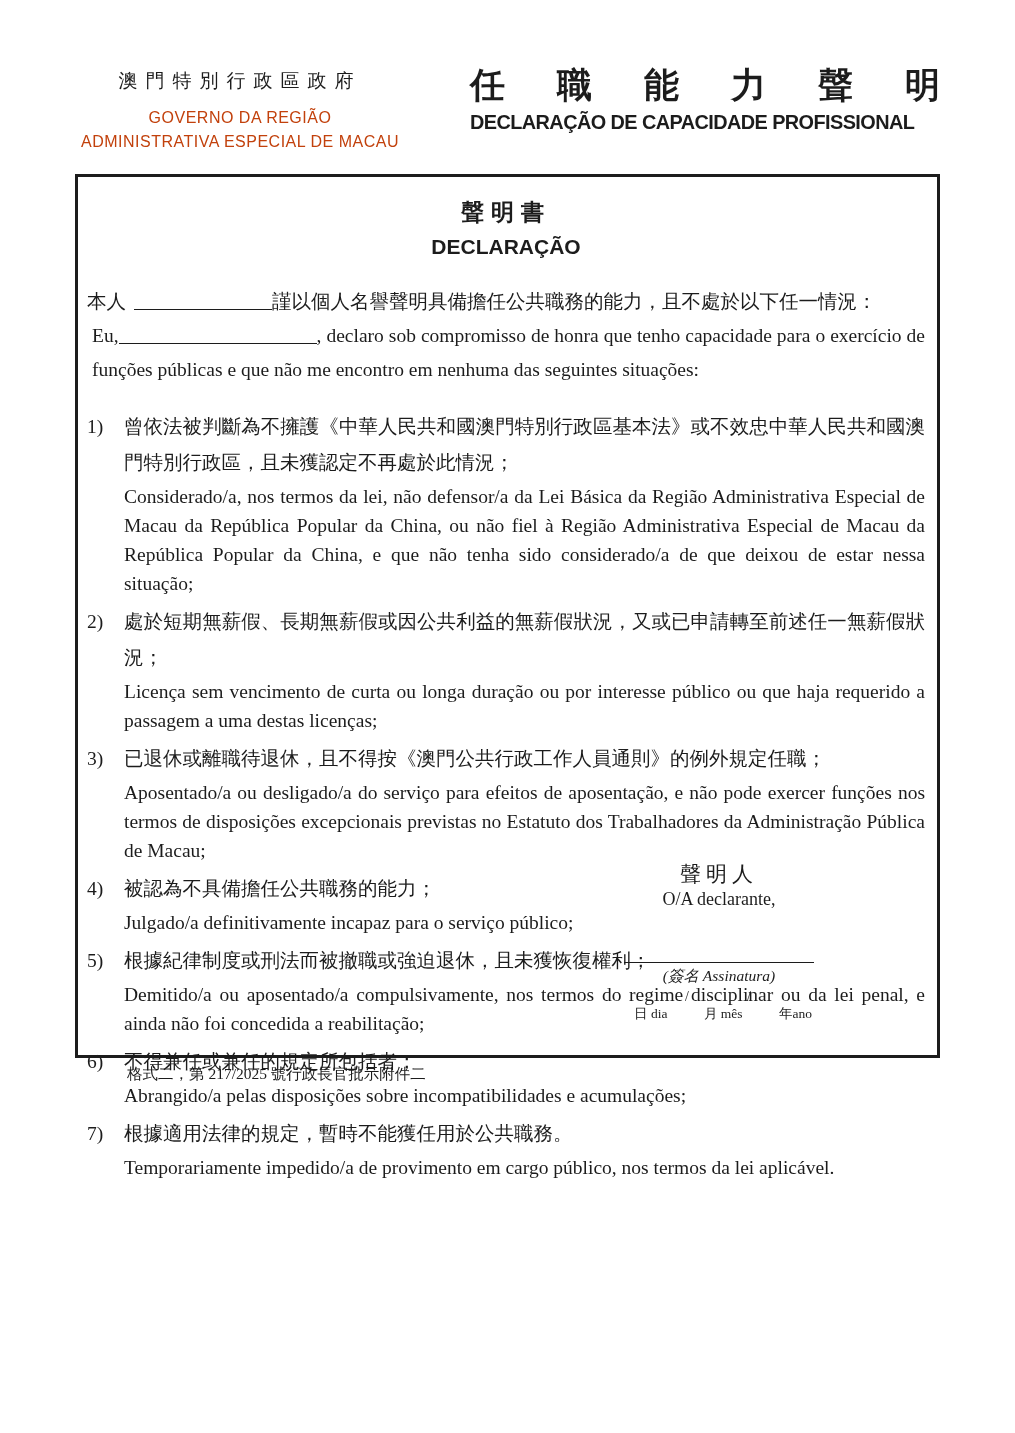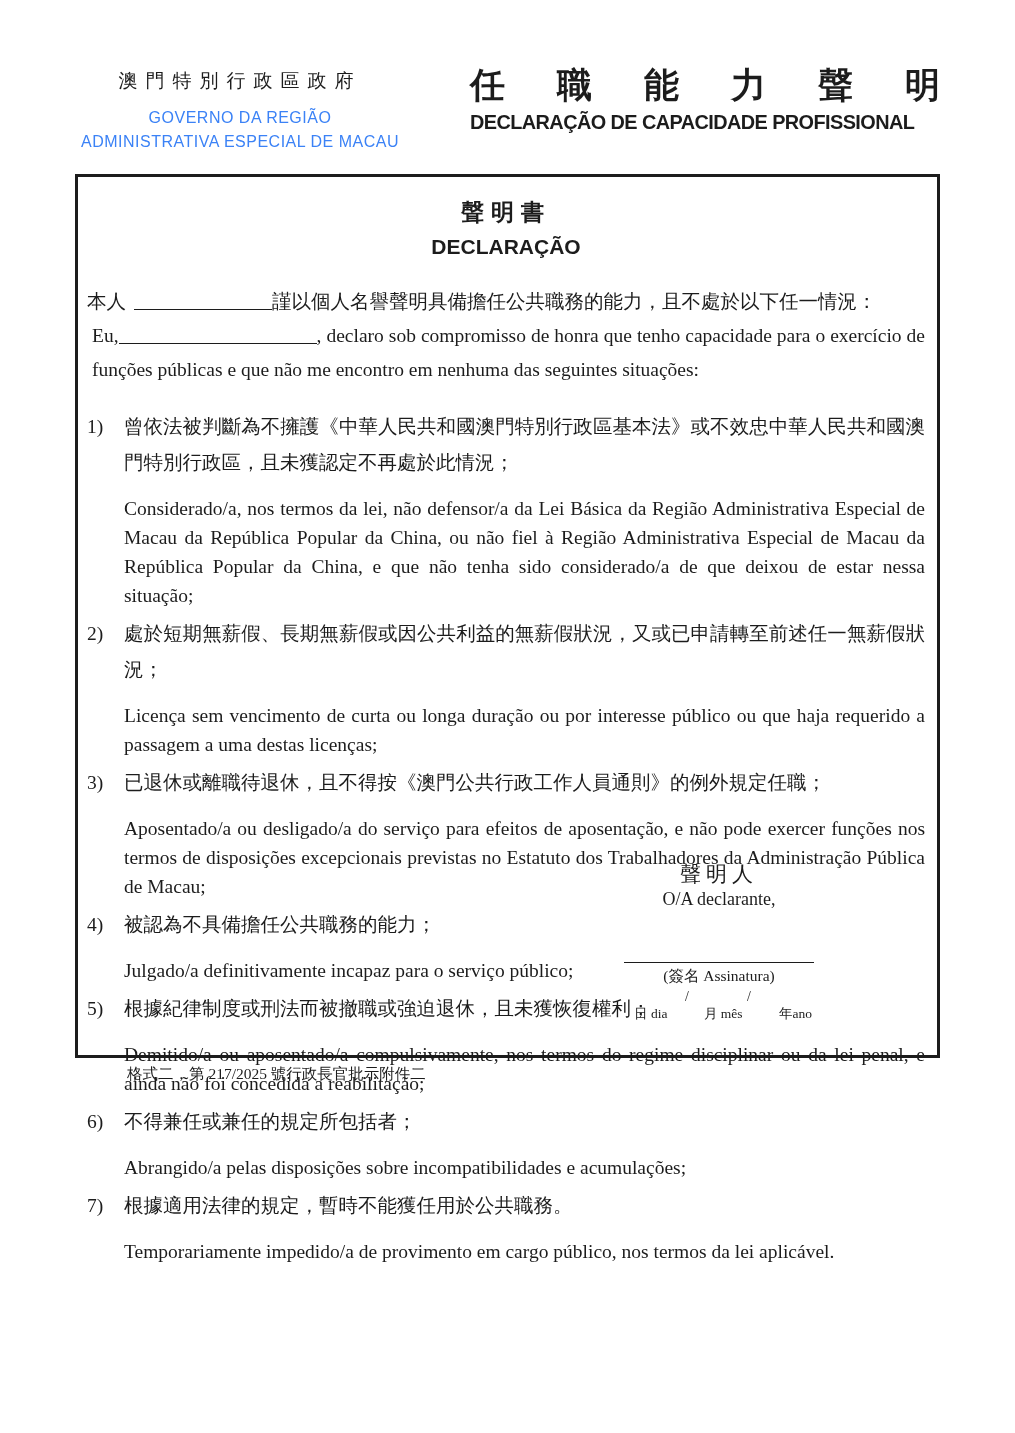--- a/index.html
+++ b/index.html
@@ -35,21 +35,21 @@
     font-family: "Liberation Serif", serif;
     margin-bottom: 12px;
     white-space: nowrap;
   }
   .header-left .org-pt1,
   .header-left .org-pt2 {
     font-family: "Liberation Sans", "DejaVu Sans", sans-serif;
     font-size: 16px;
     letter-spacing: 0.5px;
     line-height: 24px;
-    color: #3b82f6;
+    color: #c2410c;
   }
   .header-right {
     width: 470px;
     text-align: left;
     padding-top: 2px;
   }
   .header-right .title-zh {
     font-size: 35px;
     font-weight: bold;
     letter-spacing: 52px;
@@ -128,21 +128,21 @@
   }
   .item-zh {
     font-size: 19.5px;
     line-height: 36px;
     text-align: justify;
   }
   .item-pt {
     font-size: 19.5px;
     line-height: 29px;
     text-align: justify;
-    margin-top: 13px;
+    margin-top: 1px;
   }
 
   
   .sig-block {
     position: absolute;
     right: 118px;
     bottom: 32px;
     width: 200px;
     text-align: center;
   }
@@ -155,20 +155,21 @@
     font-size: 18px;
     line-height: 24px;
   }
   .sig-line {
     border-bottom: 1.6px solid #1c1c1c;
     height: 52px;
     width: 190px;
     margin: 0 auto;
   }
   .sig-caption {
+    font-style: italic;
     font-size: 15.5px;
     line-height: 22px;
     margin-top: 2px;
   }
   .date-slashes {
     display: flex;
     font-size: 14px;
     line-height: 17px;
     margin-top: 1px;
   }

